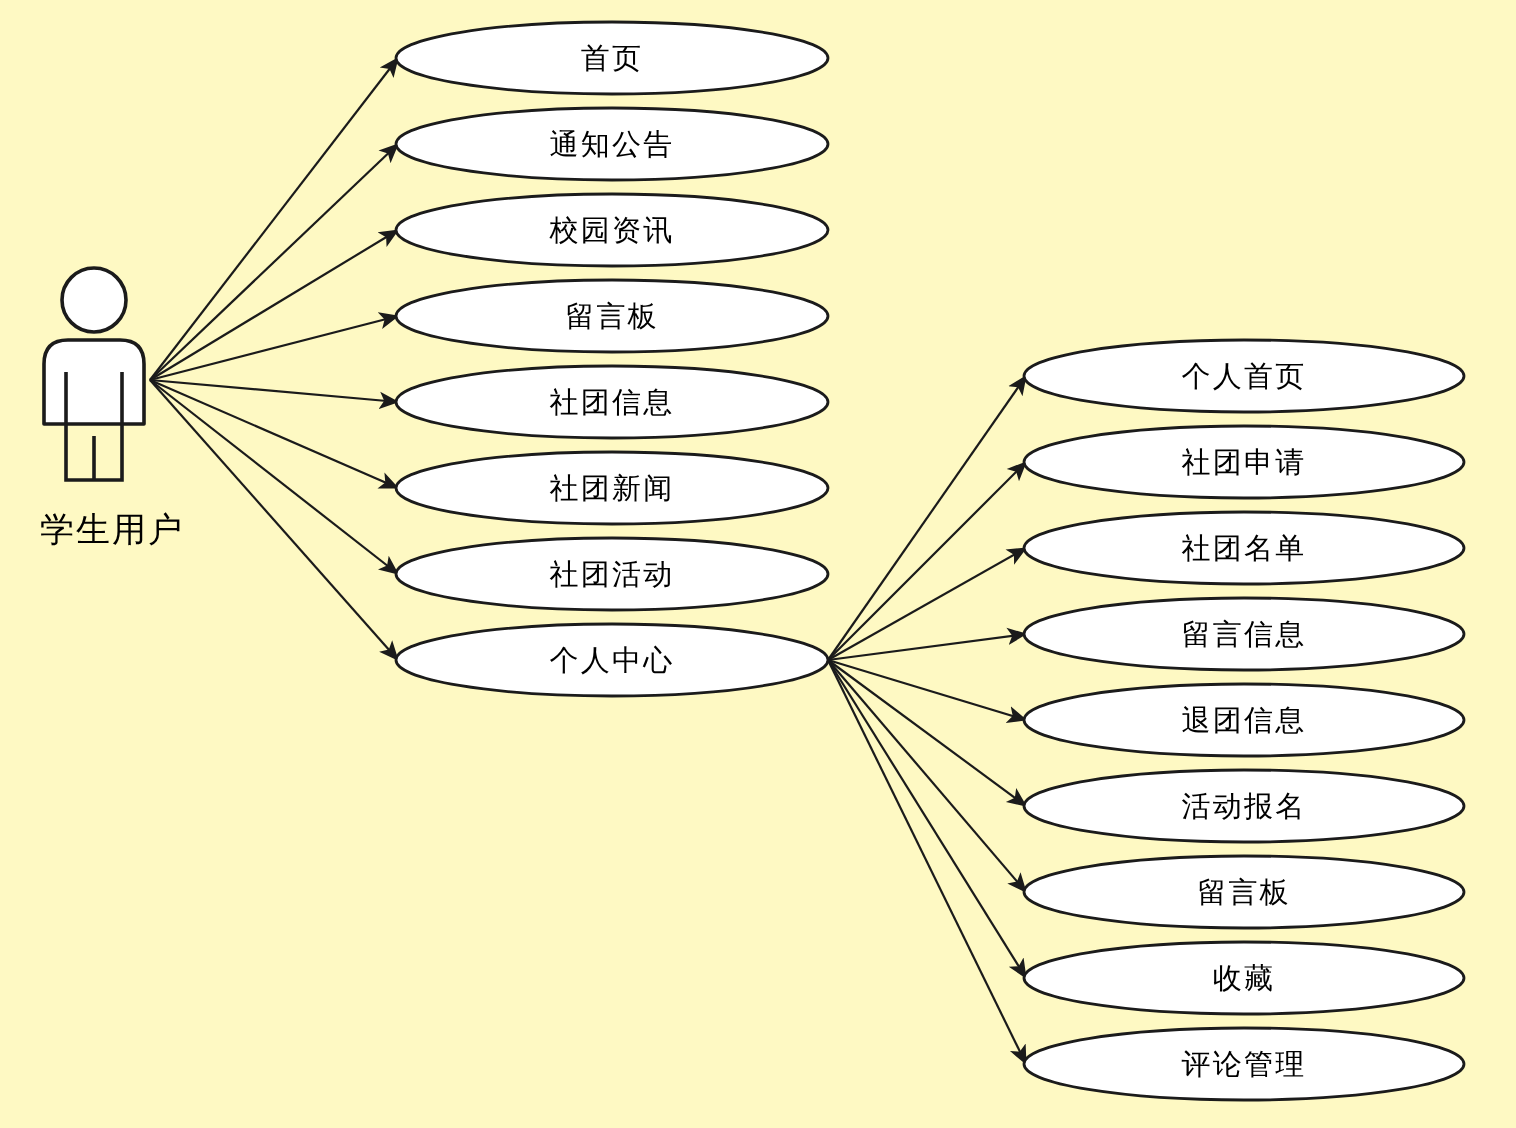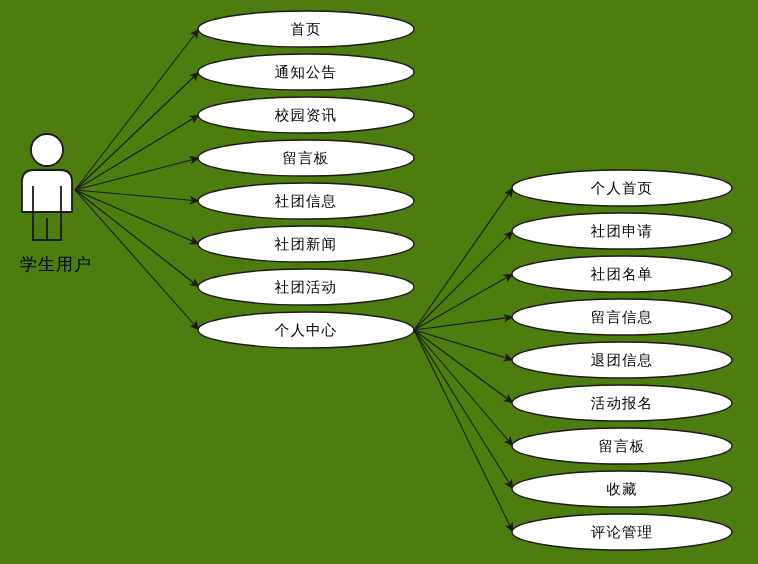--- a/index.html
+++ b/index.html
@@ -7,21 +7,21 @@
     padding: 0;
     background: #ffffff;
   }
   body {
     font-family: "Liberation Sans", "DejaVu Sans", sans-serif;
   }
   #diagram-root {
     position: relative;
     width: 758px;
     height: 564px;
-    background: #4d7c0f;
+    background: #fef9c3;
     overflow: hidden;
   }
   #diagram-svg {
     position: absolute;
     top: 0;
     left: 0;
     width: 758px;
     height: 564px;
   }
   .uc-ellipse {

